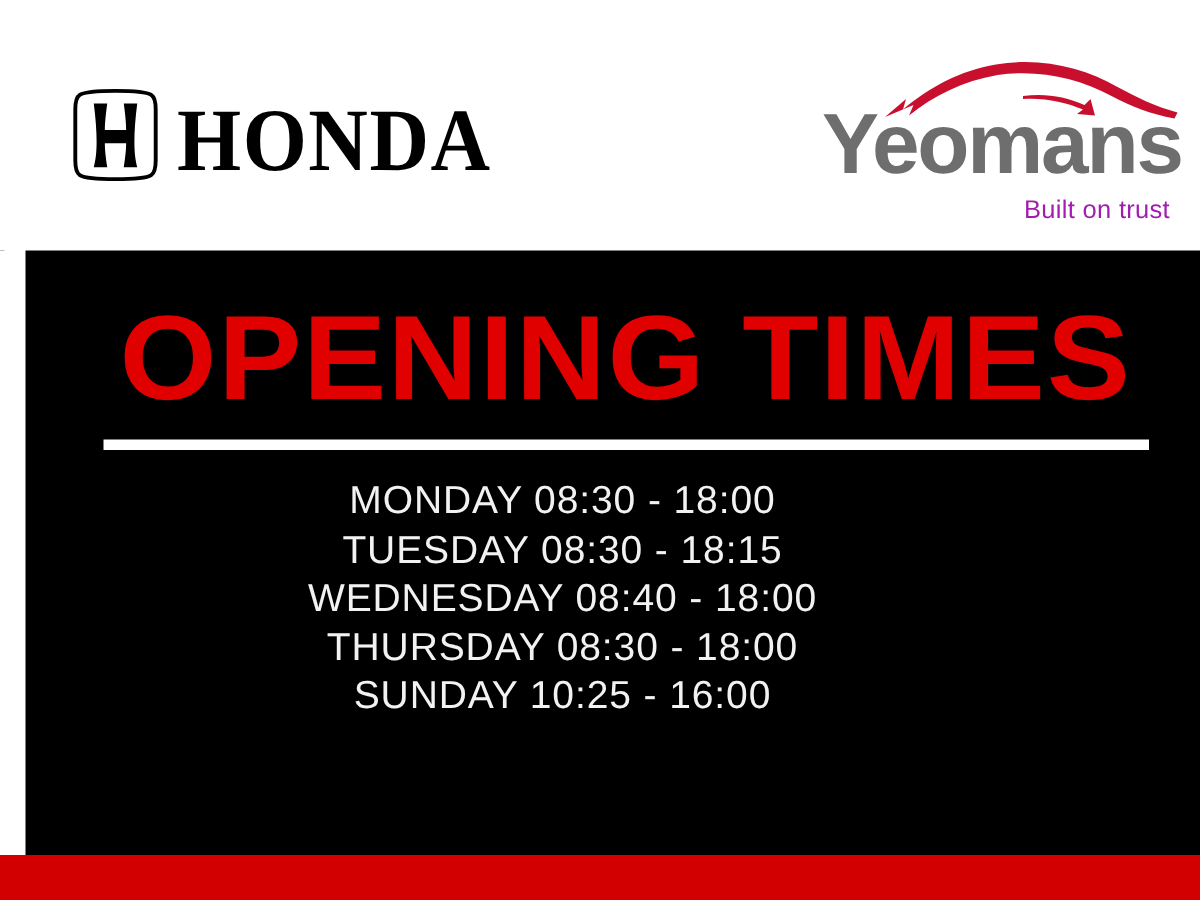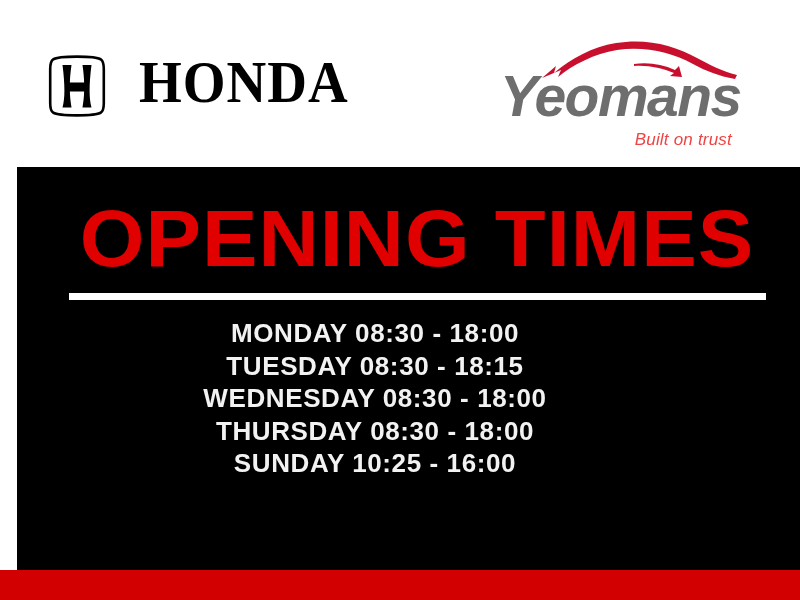--- a/index.html
+++ b/index.html
@@ -36,22 +36,21 @@
     background: #ffffff;
   }
 
   
   .honda-logo {
     position: absolute;
     left: 48px;
     top: 55px;
     height: 66px;
     display: flex;
-    align-items: flex-start;
-    gap: 21px;
+    align-items: flex-end;
   }
   .honda-emblem {
     width: 58px;
     height: 62px;
     flex: 0 0 auto;
   }
   .honda-wordmark {
     margin-left: 12px;
     font-family: "Liberation Serif", serif;
     font-weight: bold;
@@ -59,25 +58,24 @@
     line-height: 1;
     letter-spacing: 1px;
     color: #000000;
     white-space: nowrap;
     transform: scaleY(1.08);
   }
 
   
   .yeomans-logo {
     position: absolute;
-    left: 500px;
+    left: 548px;
     top: 30px;
     width: 240px;
     height: 110px;
-    font-style: italic;
   }
   .yeomans-swoosh {
     position: absolute;
     left: 34px;
     top: 2px;
     width: 206px;
     height: 52px;
   }
   .yeomans-word {
     position: absolute;
@@ -89,21 +87,21 @@
     color: #6e6e6e;
     letter-spacing: -1.5px;
     white-space: nowrap;
   }
   .yeomans-tagline {
     position: absolute;
     right: 8px;
     top: 101px;
     font-size: 17px;
     line-height: 1;
-    color: #ef4444;
+    color: #a21caf;
     letter-spacing: 0.2px;
     white-space: nowrap;
   }
 
   
   .panel {
     position: absolute;
     left: 17px;
     top: 167px;
     width: 800px;
@@ -132,21 +130,20 @@
     width: 697px;
     height: 7px;
     background: #ffffff;
   }
 
   .hours {
     position: absolute;
     left: 0;
     top: 150px;
     width: 716px;
-    font-weight: bold;
   }
   .hours-row {
     width: 100%;
     text-align: center;
     color: #f2f2f2;
     font-size: 26px;
     line-height: 32.5px;
     letter-spacing: 0.6px;
     white-space: nowrap;
   }
@@ -193,21 +190,21 @@
 
   <div class="panel">
 
     <div class="title">OPENING TIMES</div>
 
     <div class="divider"></div>
 
     <div class="hours">
       <div class="hours-row">MONDAY 08:30 - 18:00</div>
       <div class="hours-row">TUESDAY 08:30 - 18:15</div>
-      <div class="hours-row">WEDNESDAY 08:30 - 18:00</div>
+      <div class="hours-row">WEDNESDAY 08:40 - 18:00</div>
       <div class="hours-row">THURSDAY 08:30 - 18:00</div>
       <div class="hours-row">SUNDAY 10:25 - 16:00</div>
     </div>
 
   </div>
 
   <div class="footer-bar"></div>
 
 </div>
 

